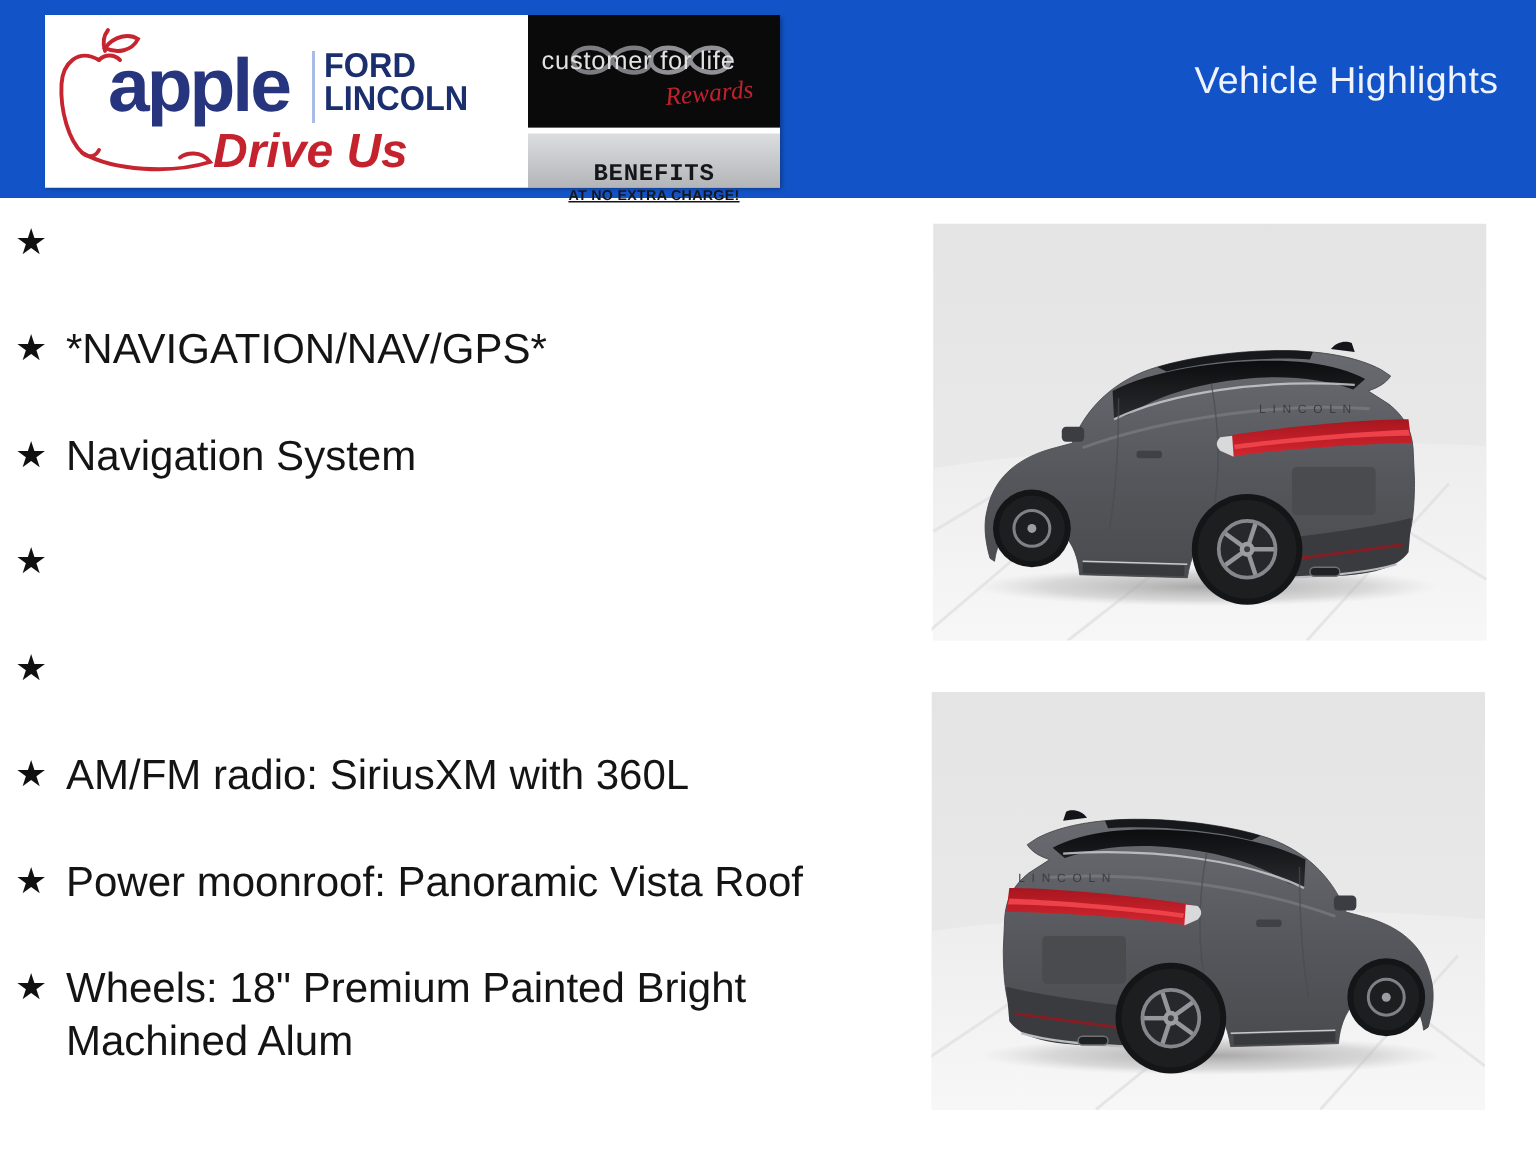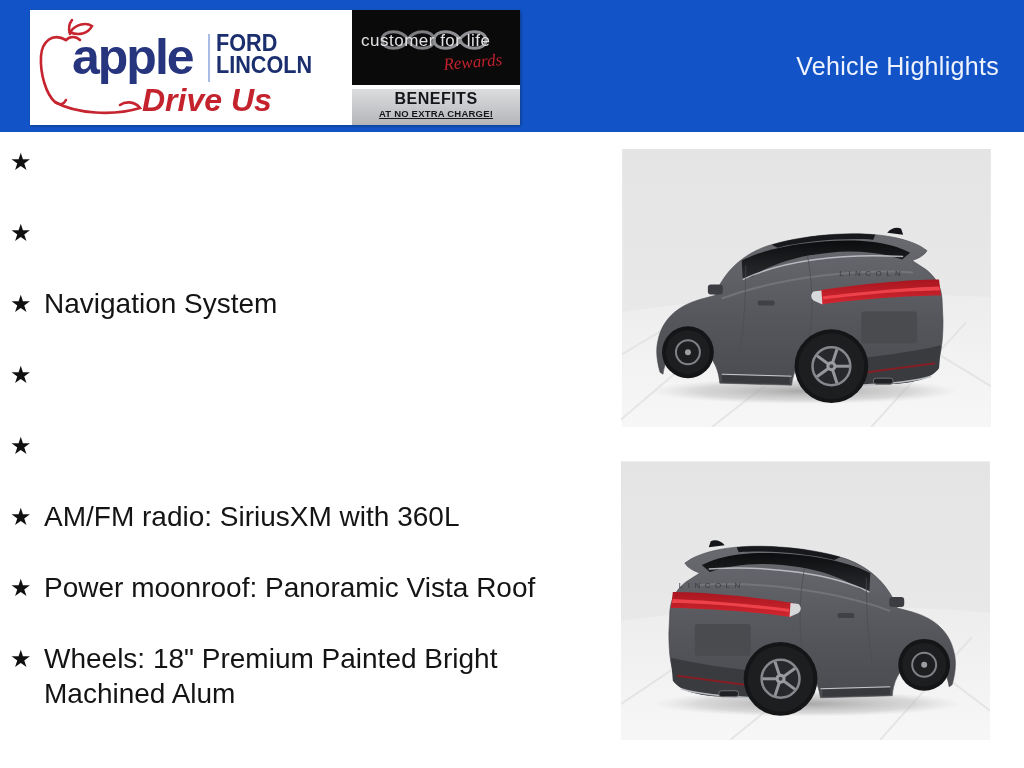--- a/index.html
+++ b/index.html
@@ -16,23 +16,23 @@
               color:#27357f;letter-spacing:-2px;line-height:1;}
   .logo-divider{position:absolute;left:178px;top:24px;width:2px;height:48px;background:#a9bce5;}
   .brand{position:absolute;left:186px;top:22px;color:#1b2f6e;font-weight:bold;
          font-size:23px;line-height:22px;letter-spacing:0;transform:scaleX(.94);transform-origin:left;}
   .tagline{position:absolute;left:112px;top:74px;color:#c4232e;font-style:italic;
            font-weight:bold;font-size:32px;line-height:1;}
   .rewards-area{position:absolute;left:322px;top:0;width:168px;height:148px;}
   .cfl-box{position:absolute;left:0;top:0;width:168px;height:75px;background:#0a0a0b;}
   .benefits-box{position:absolute;left:0;top:79px;width:168px;height:36px;
                 background:linear-gradient(#dcdddf,#b4b5b8);text-align:center;color:#15161a;}
-  .benefits-line1{font-size:16px;font-weight:bold;letter-spacing:.5px;margin-top:1px;line-height:18px;}
+  .benefits-line1{font-size:16px;font-weight:bold;letter-spacing:.5px;margin-top:18px;line-height:18px;font-family:Liberation Mono, monospace;}
   .benefits-line2{font-size:9.5px;font-weight:bold;letter-spacing:.2px;line-height:11px;text-decoration:underline;}
-  .header-title{position:absolute;right:25px;top:52px;font-size:25px;color:#eef3fd;
+  .header-title{position:absolute;right:25px;top:40px;font-size:25px;color:#eef3fd;
                 font-weight:400;letter-spacing:.3px;}
 
   
   .highlights-list{position:absolute;left:10px;top:144px;width:586px;
                    list-style:none;margin:0;padding:0;}
   .highlight{display:flex;margin-bottom:36px;color:#141414;font-size:28px;line-height:35px;}
   .star{flex:0 0 34px;font-size:24px;line-height:35px;color:#101010;}
   .item-text{max-width:492px;}
 
   
@@ -87,20 +87,21 @@
     </div>
     <div class="header-title">Vehicle Highlights</div>
   </div>
 
   <ul class="highlights-list">
       <li class="highlight">
         <span class="star">★</span>
       </li>
       <li class="highlight">
         <span class="star">★</span>
+        <span class="item-text">*NAVIGATION/NAV/GPS*</span>
       </li>
       <li class="highlight">
         <span class="star">★</span>
         <span class="item-text">Navigation System</span>
       </li>
       <li class="highlight">
         <span class="star">★</span>
       </li>
       <li class="highlight">
         <span class="star">★</span>

